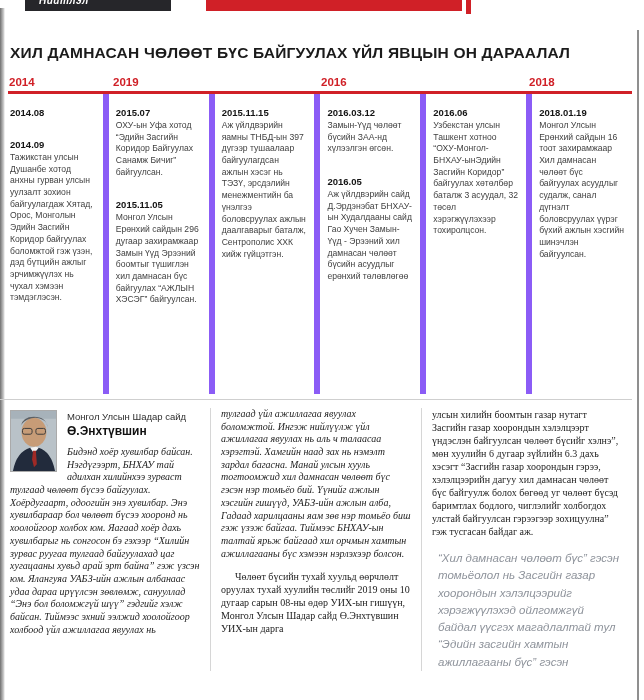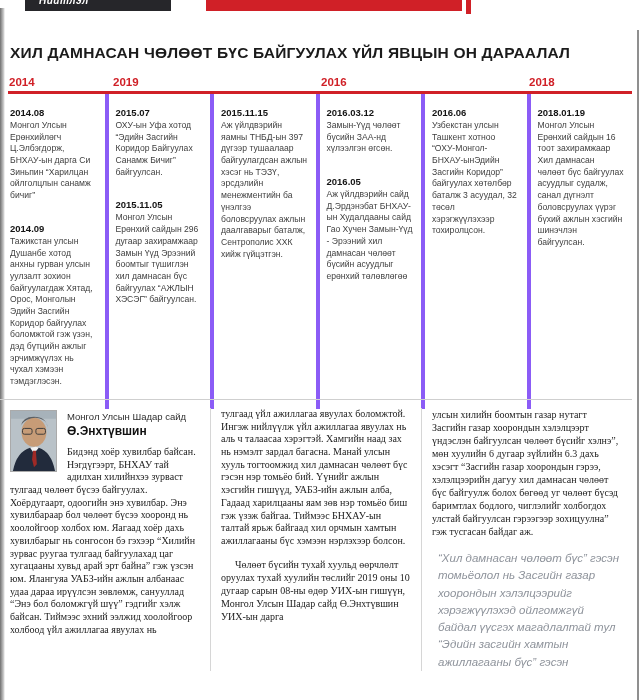--- a/index.html
+++ b/index.html
@@ -25,40 +25,40 @@
   .headline { position:absolute; left:10px; top:44px; width:610px;
               font-size:15.5px; font-weight:bold; color:#1b1b1b; letter-spacing:.2px; }
 
   
   .timeline { position:absolute; left:8px; top:76px; width:624px; }
   .year-row { display:flex; }
   .year-cell { flex:1 1 0; font-size:11.5px; font-weight:bold; color:var(--accent); padding:0 0 3px 1px; }
   .red-rule { height:3px; background:var(--accent); }
   .col-row { display:flex; align-items:stretch; min-height:300px; }
   .tl-col { flex:1 1 0; padding:13px 8px 0 2px; }
-  .tl-col + .tl-col { border-left:4px solid #8b5cf6; padding-left:7px; }
+  .tl-col + .tl-col { border-left:6px solid #8b5cf6; padding-left:7px; }
   .tl-entry { margin-bottom:21px; }
   .tl-date { font-size:9.5px; font-weight:bold; color:#141414; margin-bottom:2px; }
   .tl-text { font-size:8.6px; line-height:1.36; color:#3f3f3f; }
 
   
   .mid-rule { position:absolute; left:0; top:399px; width:632px; height:1px; background:#cfcfcf; }
 
   
   .article { position:absolute; left:8px; top:408px; width:624px; height:292px; overflow:hidden; }
   .art-title { font-size:16.5px; font-weight:bold; color:#121212; margin:2px 0 10px 2px; }
   .art-cols { display:flex; }
   .art-col { flex:1 1 0; padding:0 10px 0 2px; }
   .art-col + .art-col { border-left:1px solid #d6d6d6; padding-left:10px; }
 
   .photo { float:left; width:47px; height:62px; margin:2px 10px 4px 0; border:1px solid #aaa; }
   .cap-role { font-size:9.5px; color:#2e2e2e; padding-top:3px; }
   .cap-name { font-size:12px; font-weight:bold; color:#111; margin:2px 0 8px 0; }
 
-  .serif-i { font-family:"Liberation Serif", serif; font-size:10px;
+  .serif-i { font-family:"Liberation Serif", serif; font-style:italic; font-size:10px;
              line-height:1.27; color:#222; }
   .serif-p { font-family:"Liberation Serif", serif; font-size:10px; line-height:1.3;
              color:#222; text-indent:14px; margin-top:10px; }
   .quote { font-style:italic; font-size:11.5px; line-height:1.5; color:#8e939b;
            margin-top:12px; padding-left:6px; }
 </style>
 </head>
 <body>
 
 <div class="sheet">
@@ -87,21 +87,20 @@
 
   <div class="year-cell"></div>
 
   <div class="year-cell">2018</div>
 </div>
     <div class="red-rule"></div>
     <div class="col-row" id="tl-cols">
   <div class="tl-col">
   <div class="tl-entry">
     <div class="tl-date">2014.08</div>
-    <div class="tl-text">Монгол Улсын Ерөнхийлөгч Ц.Элбэгдорж, БНХАУ-ын дарга Си Зиньпин “Харилцан ойлголцлын санамж бичиг”</div>
   </div>
 
   <div class="tl-entry">
     <div class="tl-date">2014.09</div>
     <div class="tl-text">Тажикстан улсын Душанбе хотод анхны гурван улсын уулзалт зохион байгуулагдаж Хятад, Орос, Монголын Эдийн Засгийн Коридор байгуулах боломжтой гэж үзэн, дэд бүтцийн ажлыг эрчимжүүлэх нь чухал хэмээн тэмдэглэсэн.</div>
   </div>
 </div>
 
   <div class="tl-col">
   <div class="tl-entry">

